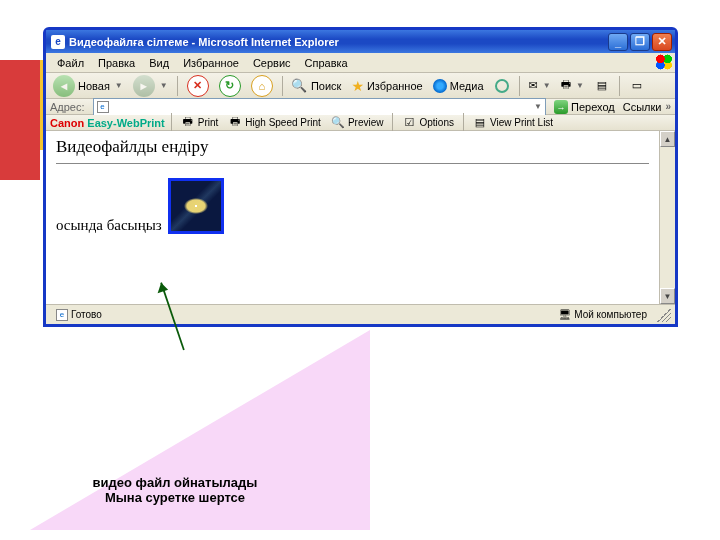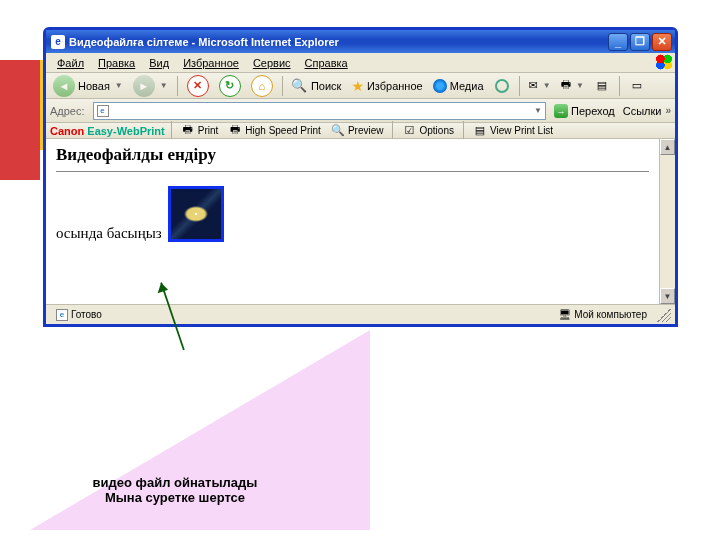--- a/index.html
+++ b/index.html
@@ -76,21 +76,21 @@
   
   .menubar {
     height:20px;
     background:#ece9d8;
     display:flex;
     align-items:center;
     padding:0 4px;
     border-bottom:1px solid #c0bcae;
     position:relative;
   }
-  .menubar span { padding:2px 7px;text-decoration:underline; }
+  .menubar span { padding:2px 7px; }
   .winflag {
     position:absolute; right:2px; top:1px;
     width:18px; height:16px;
     background:
       radial-gradient(circle at 30% 30%, #f00 0 25%, transparent 26%),
       radial-gradient(circle at 70% 30%, #0c0 0 25%, transparent 26%),
       radial-gradient(circle at 30% 70%, #05f 0 25%, transparent 26%),
       radial-gradient(circle at 70% 70%, #fc0 0 25%, transparent 26%);
   }
 
@@ -119,21 +119,21 @@
   .stop { background:#fff;border:1.5px solid #d83020;color:#d83020;}
   .refr { background:#fff;border:1.5px solid #2a9a2a;color:#2a9a2a;}
   .home { background:#fff;border:1.5px solid #d8a020;color:#d8a020;}
   .sep { width:1px; height:20px; background:#b0ac9e; margin:0 2px;}
   .star { color:#f0b020; font-size:14px;}
   .media-ic { width:14px;height:14px;border-radius:50%;background:radial-gradient(circle,#3af 30%,#06c 70%);}
   .hist-ic { width:14px;height:14px;border-radius:50%;border:2px solid #4a8;position:relative;}
   .mag { font-size:13px; color:#3060c0;}
   .chev { font-size:8px; color:#666; margin-left:2px;}
   
-  .addrbar { height:24px; }
+  .addrbar { height:16px; }
   .addr-label { color:#666; margin-right:4px;}
   .addr-field {
     flex:1; height:18px;
     background:#fff; border:1px solid #7f9db9;
     display:flex; align-items:center;
     padding:0 3px; gap:3px;
     font-size:10px;
   }
   .addr-icon { width:12px;height:12px;background:#fff;border:1px solid #888;font-size:8px;display:flex;align-items:center;justify-content:center;color:#06c;}
   .go-btn { display:flex;align-items:center;gap:3px;padding:0 4px;}
@@ -150,21 +150,21 @@
     flex:1;
     display:flex;
     background:#fff;
     overflow:hidden;
   }
   .page {
     flex:1;
     padding:6px 10px;
     color:#000;
   }
-  .page h2 { font-family:"Times New Roman",serif; font-size:17px; font-weight:bold; margin-bottom:6px;}
+  .page h2 { font-family:"Times New Roman",serif; font-size:17px; font-weight:normal; margin-bottom:6px;}
   .page hr { border:none; border-top:1px solid #888; margin-bottom:14px;}
   .caption-row { display:flex; align-items:flex-end; gap:6px;}
   .caption-row span { font-family:"Times New Roman",serif; font-size:15px;}
   .thumb {
     width:56px; height:56px;
     border:3px solid #1030f0;
     background:
       radial-gradient(circle at 50% 50%, #fff 0 3%, transparent 4%),
       radial-gradient(ellipse 60% 40% at 50% 50%, rgba(255,230,120,0.9) 0 30%, transparent 40%),
       linear-gradient(135deg,#0a1840 0 40%, #203860 50%, #0a1840 60% 100%),

